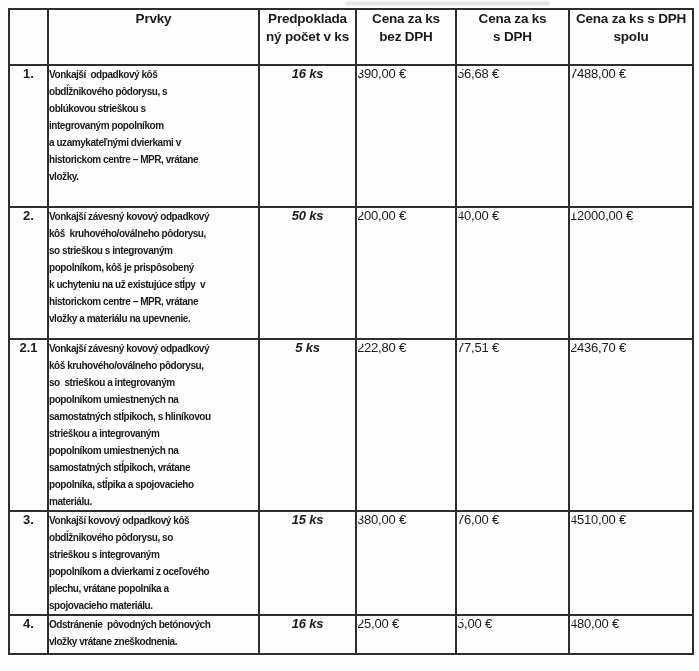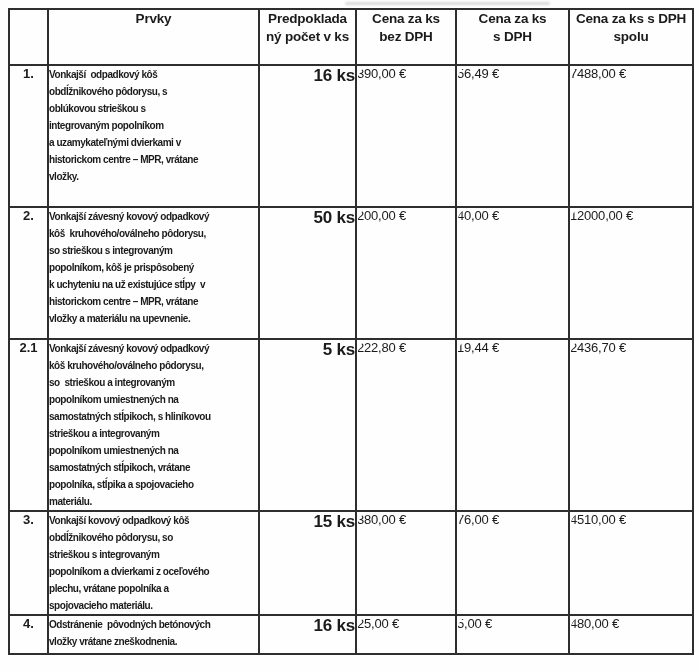--- a/index.html
+++ b/index.html
@@ -76,25 +76,26 @@
   }
   td.cell-desc {
     font-weight: bold;
     font-size: 10px;
     line-height: 17px;
     letter-spacing: -0.45px;
     white-space: pre;
     padding: 4px 1px 0 7px;
   }
   td.cell-qty {
-    text-align: right;
-    font-weight: bold;
-    font-size: 17px;
+    text-align: center;
+    font-weight: bold;
+    font-size: 13px;
     letter-spacing: -0.2px;
     padding-top: 5px;
+    font-style: italic;
   }
   td.cell-price {
     font-weight: normal;
     font-size: 13px;
     letter-spacing: -0.2px;
     padding: 5px 0 0 10px;
     border-radius: 13px;
   }
 </style>
 </head>
@@ -133,21 +134,21 @@
         <td class="cell-num">1.</td>
         <td class="cell-desc">Vonkajší  odpadkový kôš
 obdĺžnikového pôdorysu, s
 oblúkovou strieškou s
 integrovaným popolníkom
 a uzamykateľnými dvierkami v
 historickom centre – MPR, vrátane
 vložky.</td>
         <td class="cell-qty">16 ks</td>
         <td class="cell-price">390,00 €</td>
-        <td class="cell-price">56,49 €</td>
+        <td class="cell-price">56,68 €</td>
         <td class="cell-price">7488,00 €</td>
       </tr>
 
       <tr class="h-r2">
         <td class="cell-num">2.</td>
         <td class="cell-desc">Vonkajší závesný kovový odpadkový
 kôš  kruhového/oválneho pôdorysu,
 so strieškou s integrovaným
 popolníkom, kôš je prispôsobený
 k uchyteniu na už existujúce stĺpy  v
@@ -166,21 +167,21 @@
 so  strieškou a integrovaným
 popolníkom umiestnených na
 samostatných stĺpikoch, s hliníkovou
 strieškou a integrovaným
 popolníkom umiestnených na
 samostatných stĺpikoch, vrátane
 popolníka, stĺpika a spojovacieho
 materiálu.</td>
         <td class="cell-qty">5 ks</td>
         <td class="cell-price">222,80 €</td>
-        <td class="cell-price">19,44 €</td>
+        <td class="cell-price">77,51 €</td>
         <td class="cell-price">2436,70 €</td>
       </tr>
 
       <tr class="h-r3">
         <td class="cell-num">3.</td>
         <td class="cell-desc">Vonkajší kovový odpadkový kôš
 obdĺžnikového pôdorysu, so
 strieškou s integrovaným
 popolníkom a dvierkami z oceľového
 plechu, vrátane popolníka a

